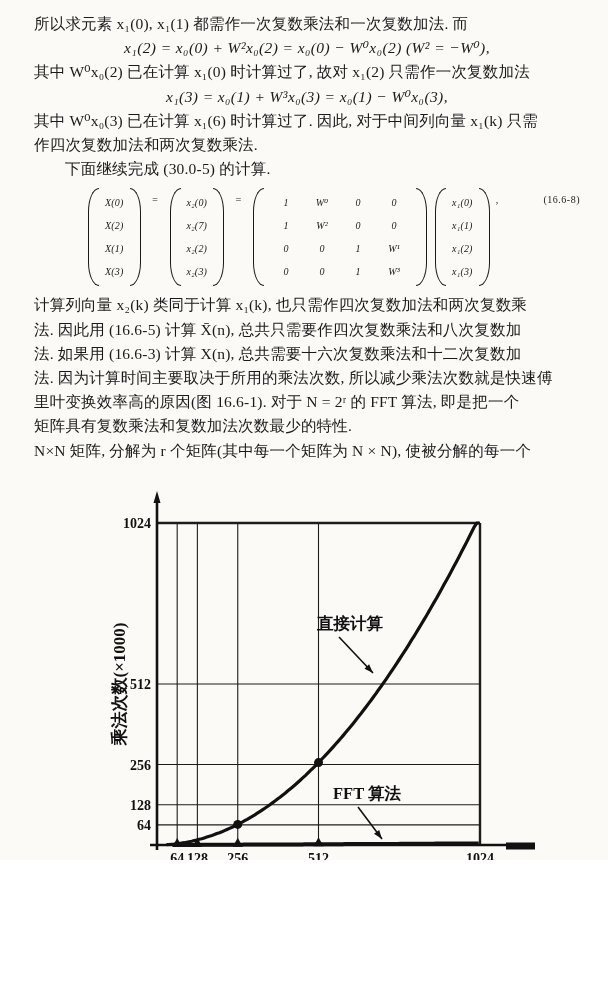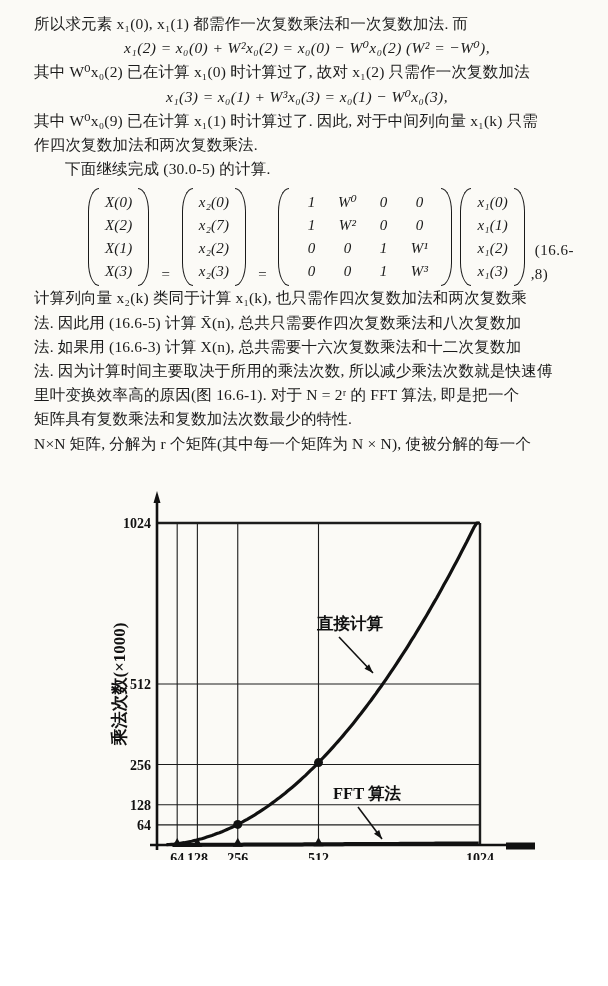--- a/index.html
+++ b/index.html
@@ -7,22 +7,22 @@
     position:relative; width:608px; height:860px;
     background:#fbfaf6; color:#1a1a1a; overflow:hidden;
     font-family:"Liberation Serif","DejaVu Serif",serif;
   }
   .body-text{position:absolute; left:34px; top:12px; width:546px;
     font-size:15.5px; line-height:24.2px; letter-spacing:0.2px;}
   .ln{white-space:nowrap;}
   .ln.eq{text-align:center; font-style:italic; letter-spacing:0.4px;}
   .ln.indent{text-indent:2em;}
   
-  .matrix-eq{display:flex; align-items:flex-end; margin:7px 0 0 0; padding-left:50px;
-    font-style:italic; font-size:15px;}
+  .matrix-eq{display:flex; align-items:flex-start; margin:7px 0 7px 0; padding-left:50px;
+    font-style:italic; font-size:10px;}
   .vec{display:flex; align-items:stretch; margin:0 4px;}
   .lp,.rp{width:10px; border:1.7px solid #1a1a1a; flex:0 0 auto;}
   .lp{border-right:none; border-radius:14px 0 0 14px / 30px 0 0 30px;}
   .rp{border-left:none; border-radius:0 14px 14px 0 / 0 30px 30px 0;}
   .col{display:flex; flex-direction:column; justify-content:center; padding:3px 6px;}
   .col span{line-height:23px; text-align:center;}
   .mgrid{display:grid; grid-template-columns:repeat(4,36px); align-content:center; padding:3px 4px;}
   .mgrid span{line-height:23px; text-align:center;}
   .eqs{margin:0 7px;}
   .comma{margin-left:2px; font-style:normal;}
@@ -39,21 +39,21 @@
 </head>
 <body>
 
 <div class="page">
 
   <div class="body-text">
     <div class="ln">所以求元素 x₁(0), x₁(1) 都需作一次复数乘法和一次复数加法. 而</div>
     <div class="ln eq">x₁(2) = x₀(0) + W²x₀(2) = x₀(0) − W⁰x₀(2)  (W² = −W⁰),</div>
     <div class="ln">其中 W⁰x₀(2) 已在计算 x₁(0) 时计算过了, 故对 x₁(2) 只需作一次复数加法</div>
     <div class="ln eq">x₁(3) = x₀(1) + W³x₀(3) = x₀(1) − W⁰x₀(3),</div>
-    <div class="ln">其中 W⁰x₀(9) 已在计算 x₁(1) 时计算过了. 因此, 对于中间列向量 x₁(k) 只需</div>
+    <div class="ln">其中 W⁰x₀(3) 已在计算 x₁(6) 时计算过了. 因此, 对于中间列向量 x₁(k) 只需</div>
     <div class="ln">作四次复数加法和两次复数乘法.</div>
     <div class="ln indent">下面继续完成 (30.0-5) 的计算.</div>
 
     <div class="matrix-eq">
       <span class="vec">
         <span class="lp"></span>
         <span class="col">
           <span>X(0)</span>
           <span>X(2)</span>
           <span>X(1)</span>

